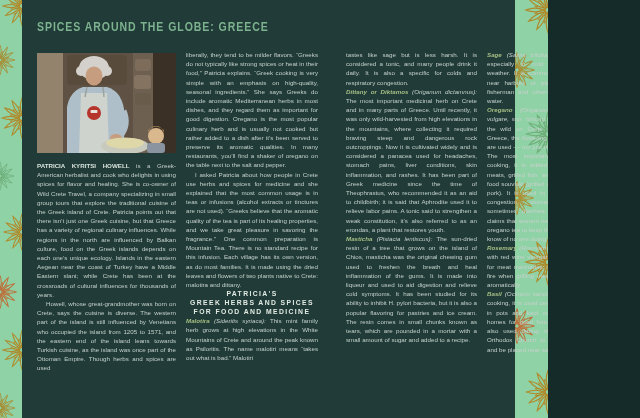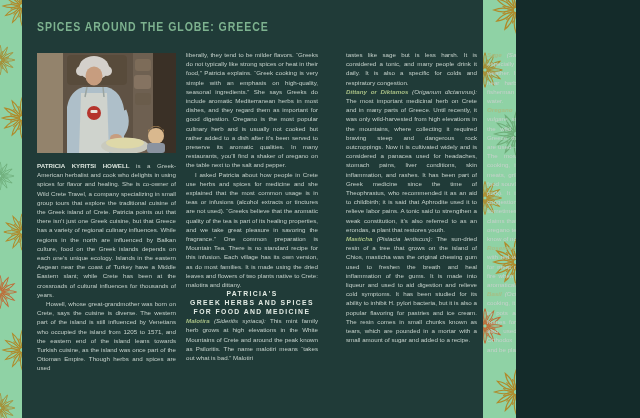--- a/index.html
+++ b/index.html
@@ -1,17 +1,17 @@
 <!DOCTYPE html>
 <html><head>
 <meta charset="utf-8">
 <style>
   html,body{margin:0;padding:0;}
   body{width:640px;height:418px;background:#142b2a;font-family:"Liberation Sans",sans-serif;}
-  .spread{position:relative;width:516px;height:418px;background:#203b38;overflow:hidden;}
+  .spread{position:relative;width:516px;height:418px;background:#203b38;overflow:hidden;padding-left:32px;}
 
   
   .strip{position:absolute;top:0;height:418px;display:block;}
   .strip-left{left:0;width:22px;}
   .strip-right{right:0;width:33px;}
 
   
   .title{position:absolute;left:37px;top:19px;margin:0;color:#7db28f;
          font-size:13.5px;font-weight:bold;letter-spacing:1.2px;white-space:nowrap;
          transform:scaleX(0.78);transform-origin:left center;}

